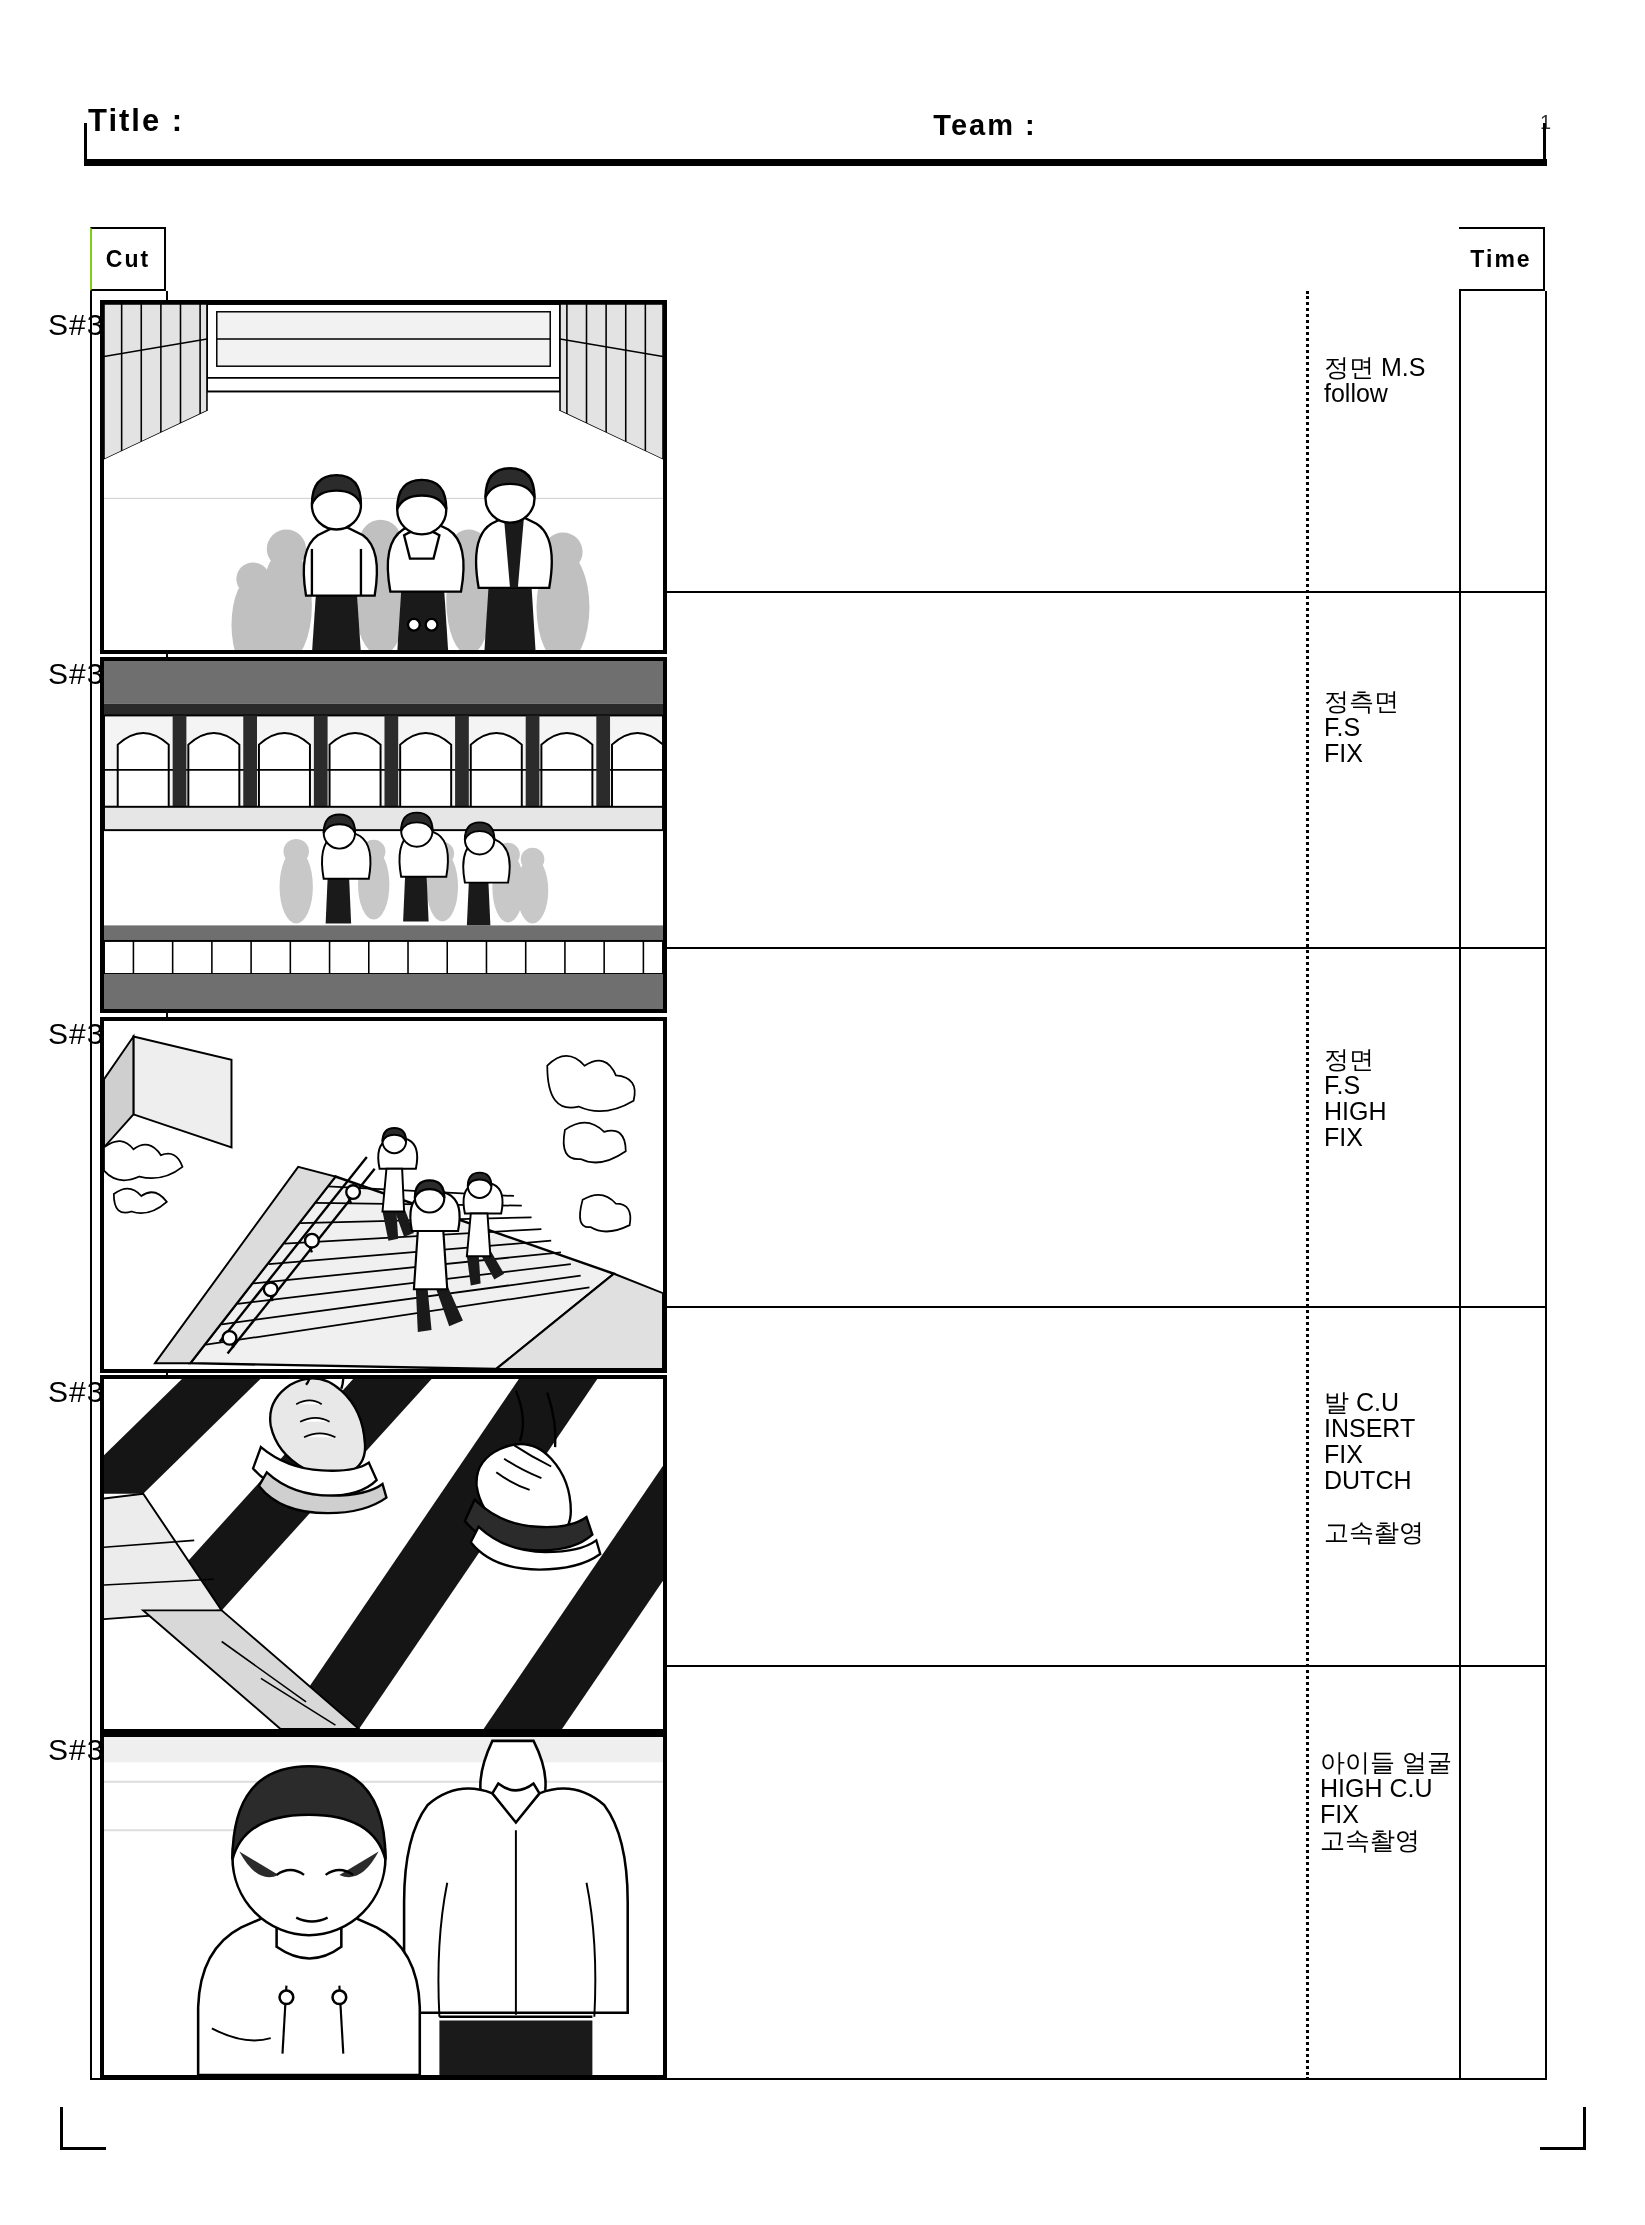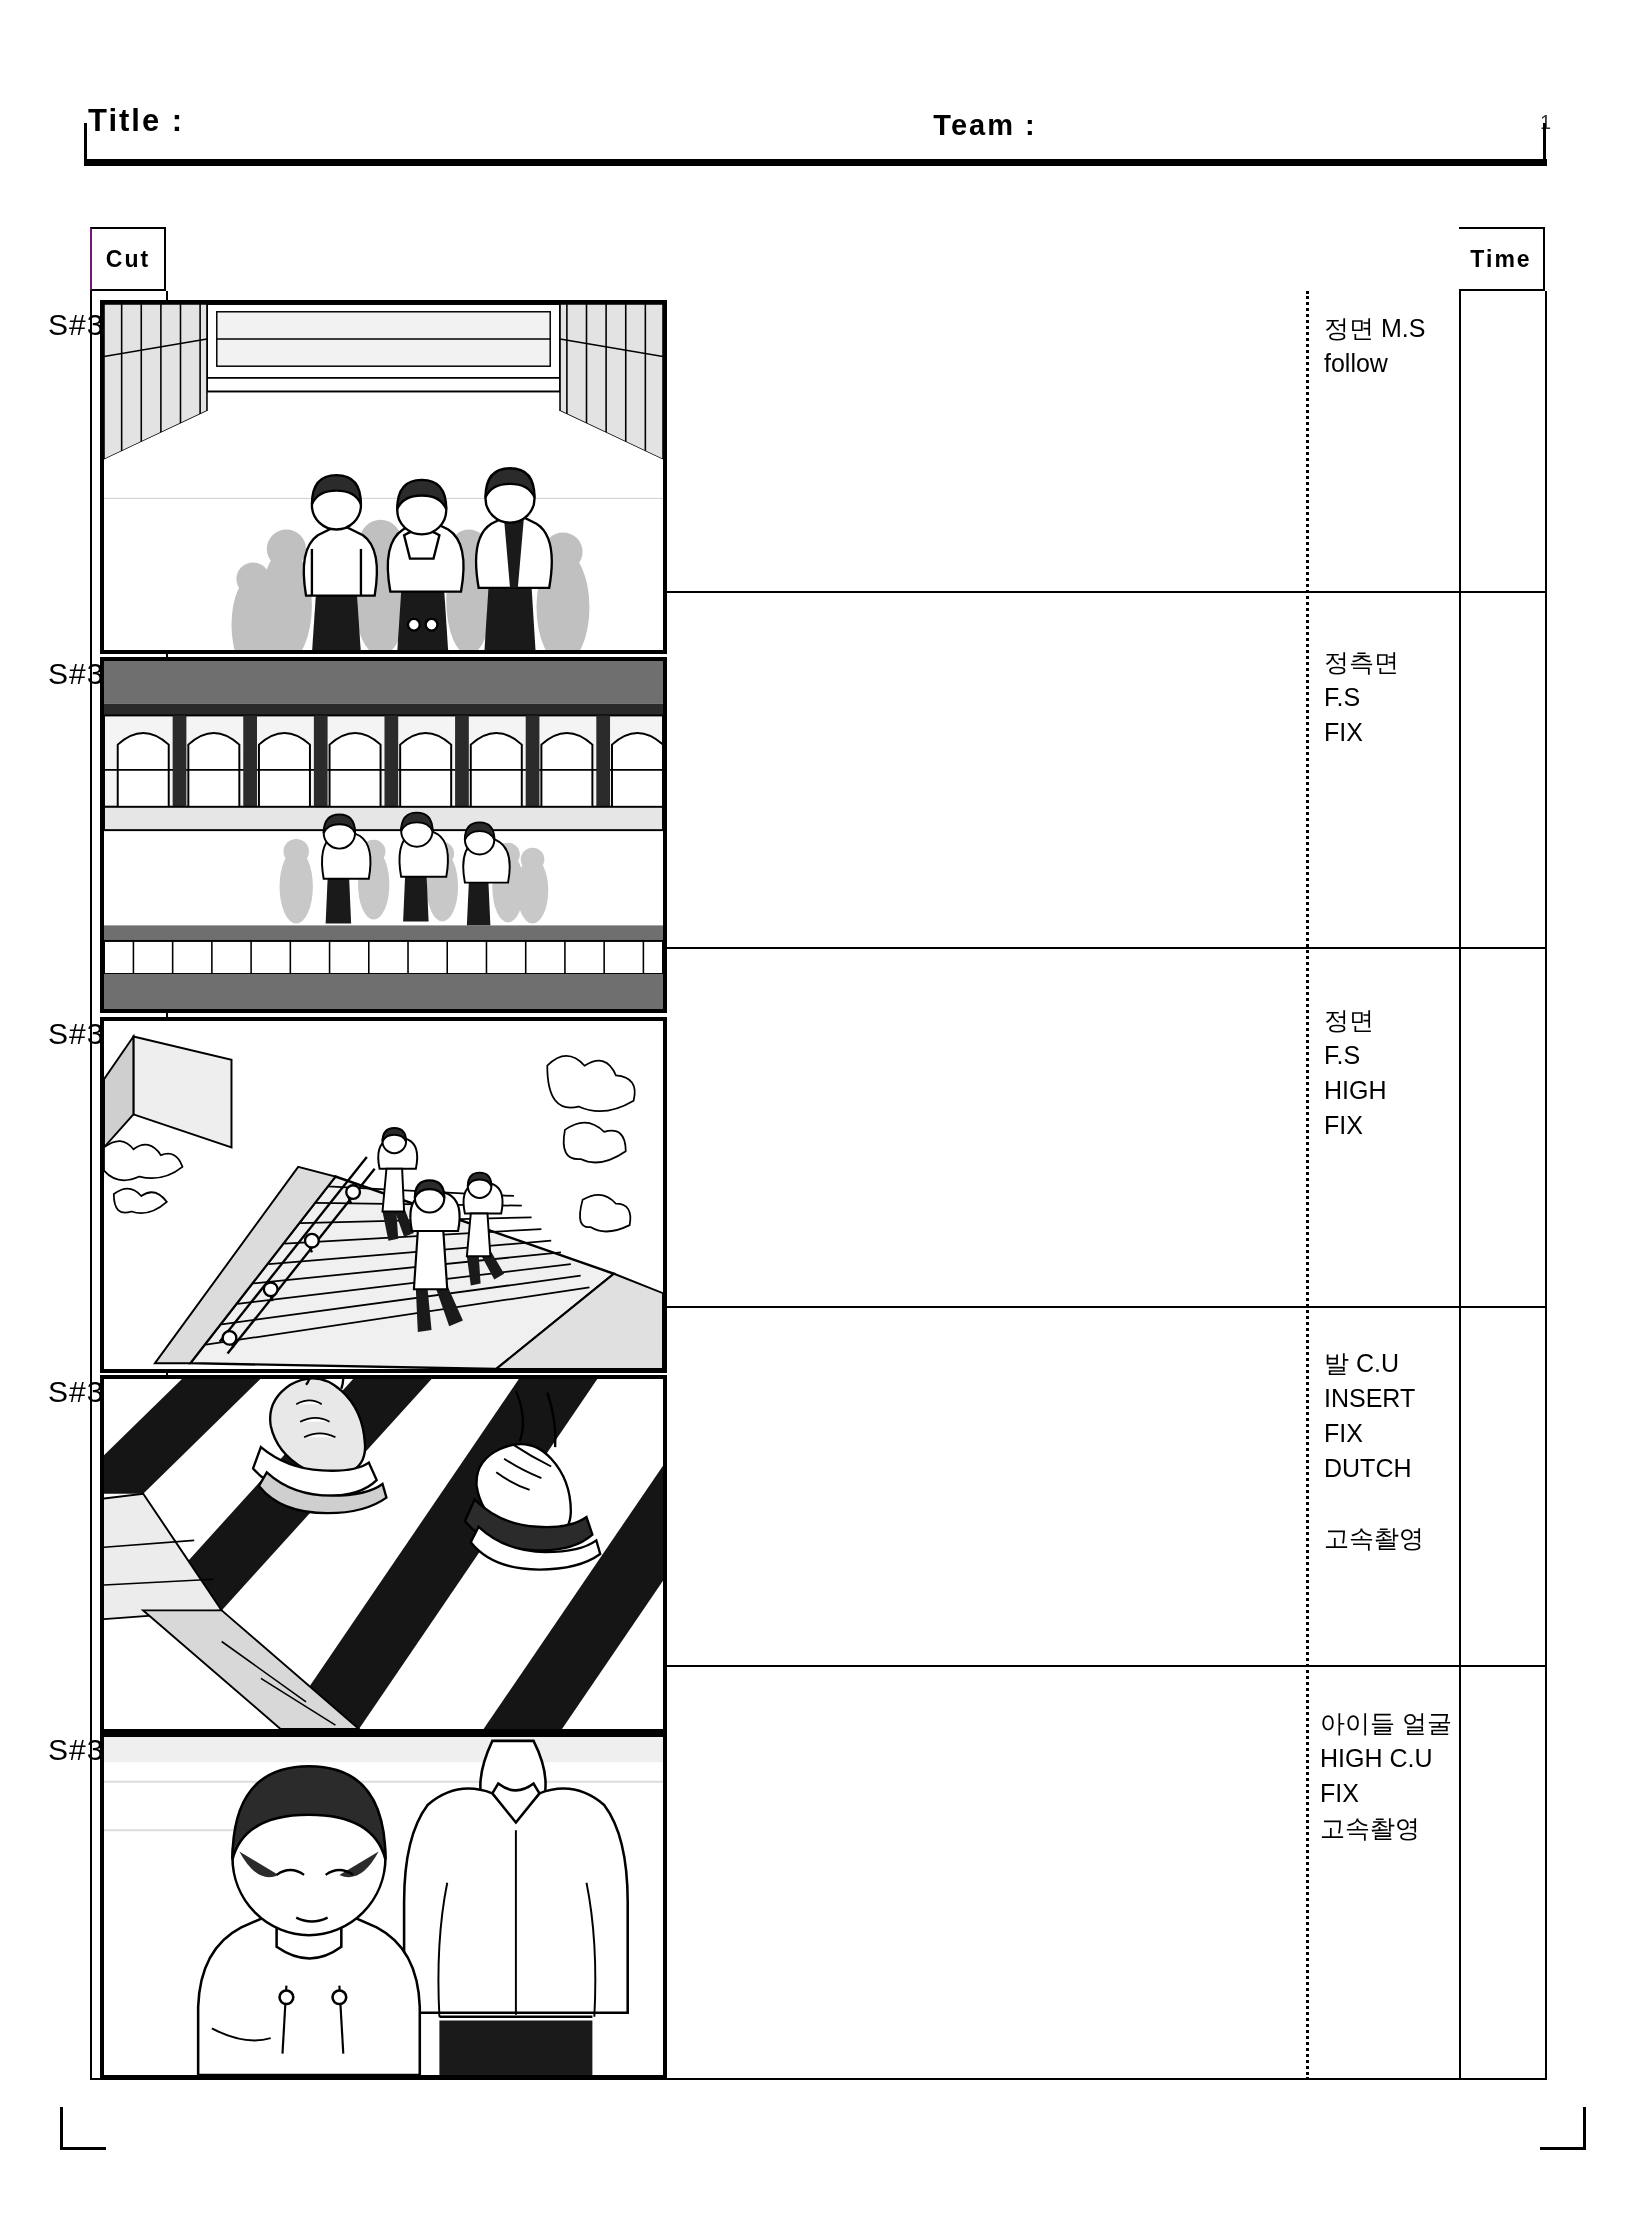--- a/index.html
+++ b/index.html
@@ -90,21 +90,21 @@
     border-top: 2px solid #000;
     border-bottom: 2px solid #000;
     box-sizing: border-box;
     font-size: 23px;
     font-weight: bold;
     letter-spacing: 2px;
     display: flex;
     align-items: center;
     justify-content: center;
   }
-  .ch-cut     { left: 0px;    width: 76px;  border-left: 2px solid #701a75; border-right: 2px solid #000;}
+  .ch-cut     { left: 0px;    width: 76px;  border-left: 2px solid #84cc16; border-right: 2px solid #000;}
   .ch-video   { left: 76px;   width: 587px; border-right: 2px solid #000;}
   .ch-context { left: 663px;  width: 555px; }
   .ch-audio   { left: 1218px; width: 237px; border-left: 2px dotted #000; border-right: 2px solid #000;}
 
   
   .grid-left  { position: absolute; left: 0px;    top: 64px; width: 2px; height: 1789px; background: #000; }
   .grid-cutR  { position: absolute; left: 76px;   top: 64px; width: 2px; height: 1789px; background: #000; }
   .grid-ctxR  { position: absolute; left: 1216px; top: 64px; width: 0; height: 1789px;
                 border-left: 3px dotted #000; }
   .grid-audR  { position: absolute; left: 1369px; top: 64px; width: 2px; height: 1789px; background: #000; }
@@ -126,22 +126,23 @@
     width: 2px;
     background: #000;
   }
 
   
   .audio-cell {
     position: absolute;
     left: 1234px;
     width: 139px;
     font-size: 25px;
-    line-height: 35px;
+    line-height: 26px;
     white-space: pre-line;
+    margin-top: 43px;
   }
 
   
   .panel {
     position: absolute;
     left: 100px;
     width: 567px;
     border: 4px solid #000;
     box-sizing: border-box;
     background: #fff;

